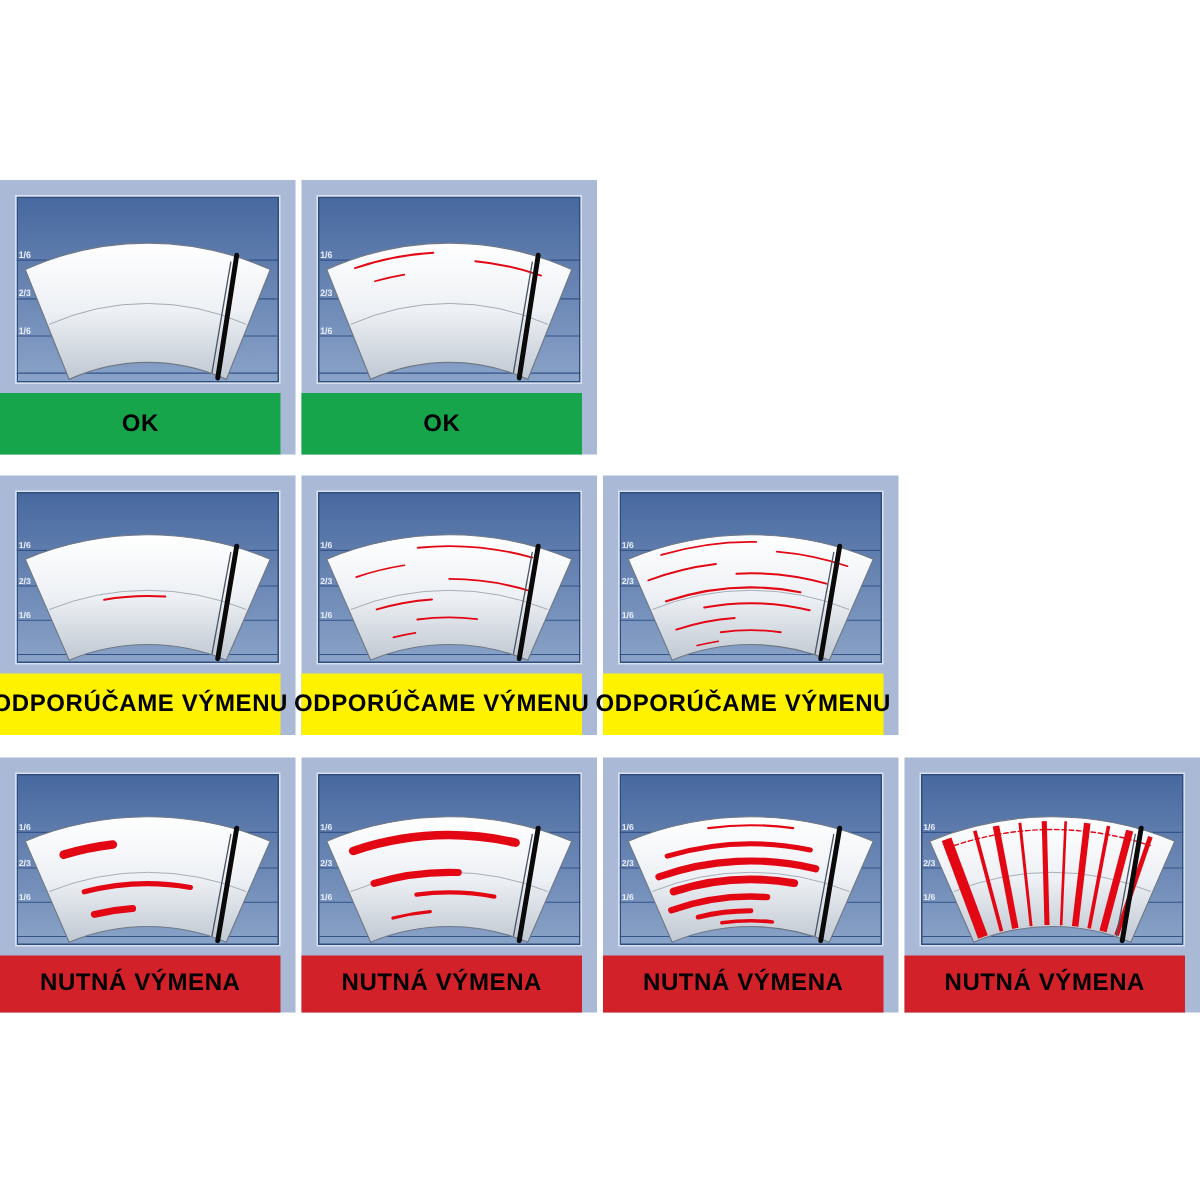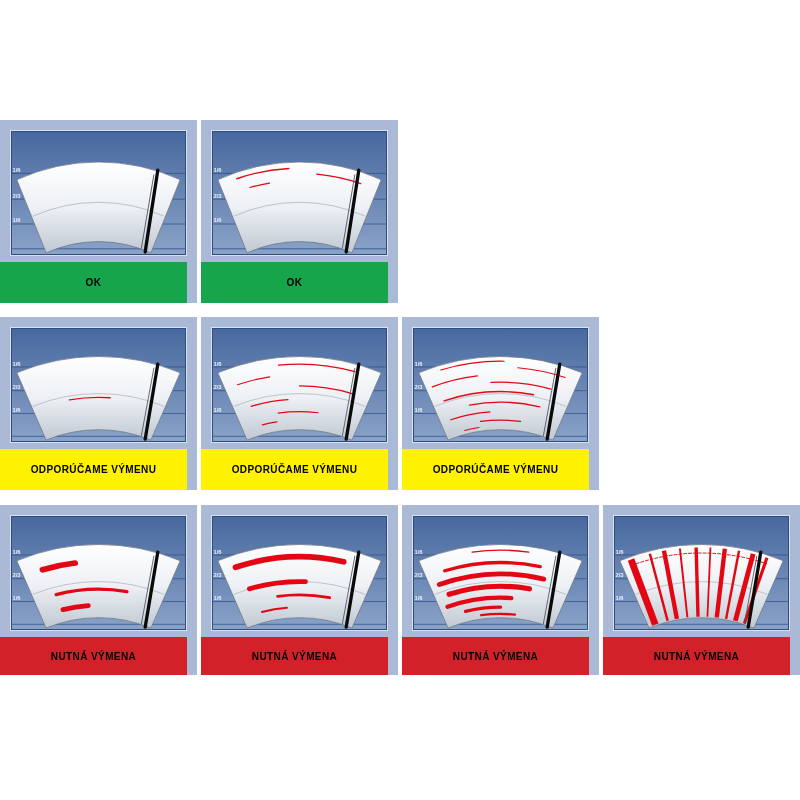--- a/index.html
+++ b/index.html
@@ -10,21 +10,21 @@
   .wear-cell{position:absolute;background:#a9b9d6;}
   .sweep-panel{
     position:absolute;left:10px;right:10px;top:10px;
     background:linear-gradient(180deg,#47689f 0%,#6c88b5 55%,#8aa3c8 100%);
     border:1px solid #d9e1ef;
     box-shadow:inset 0 0 0 1px #2f4e7e;
   }
   .sweep-panel svg{display:block;width:100%;height:100%;}
   .status-band{
     position:absolute;left:0;right:10px;display:flex;align-items:center;justify-content:center;
-    font-weight:bold;font-size:10px;letter-spacing:.4px;color:#000;
+    font-weight:bold;font-size:16px;letter-spacing:.4px;color:#000;
     text-align:center;white-space:nowrap;
   }
   svg text.scale-label{font:bold 6px "Liberation Sans",sans-serif;fill:#e8eef8;}
 </style>
 </head>
 <body>
 
 <div id="board">
     <div class="wear-cell" style="left: 0px; top: 120px; width: 197px; height: 183px; background: rgb(169, 185, 214);">
       <div class="sweep-panel" style="height: 124px;">

